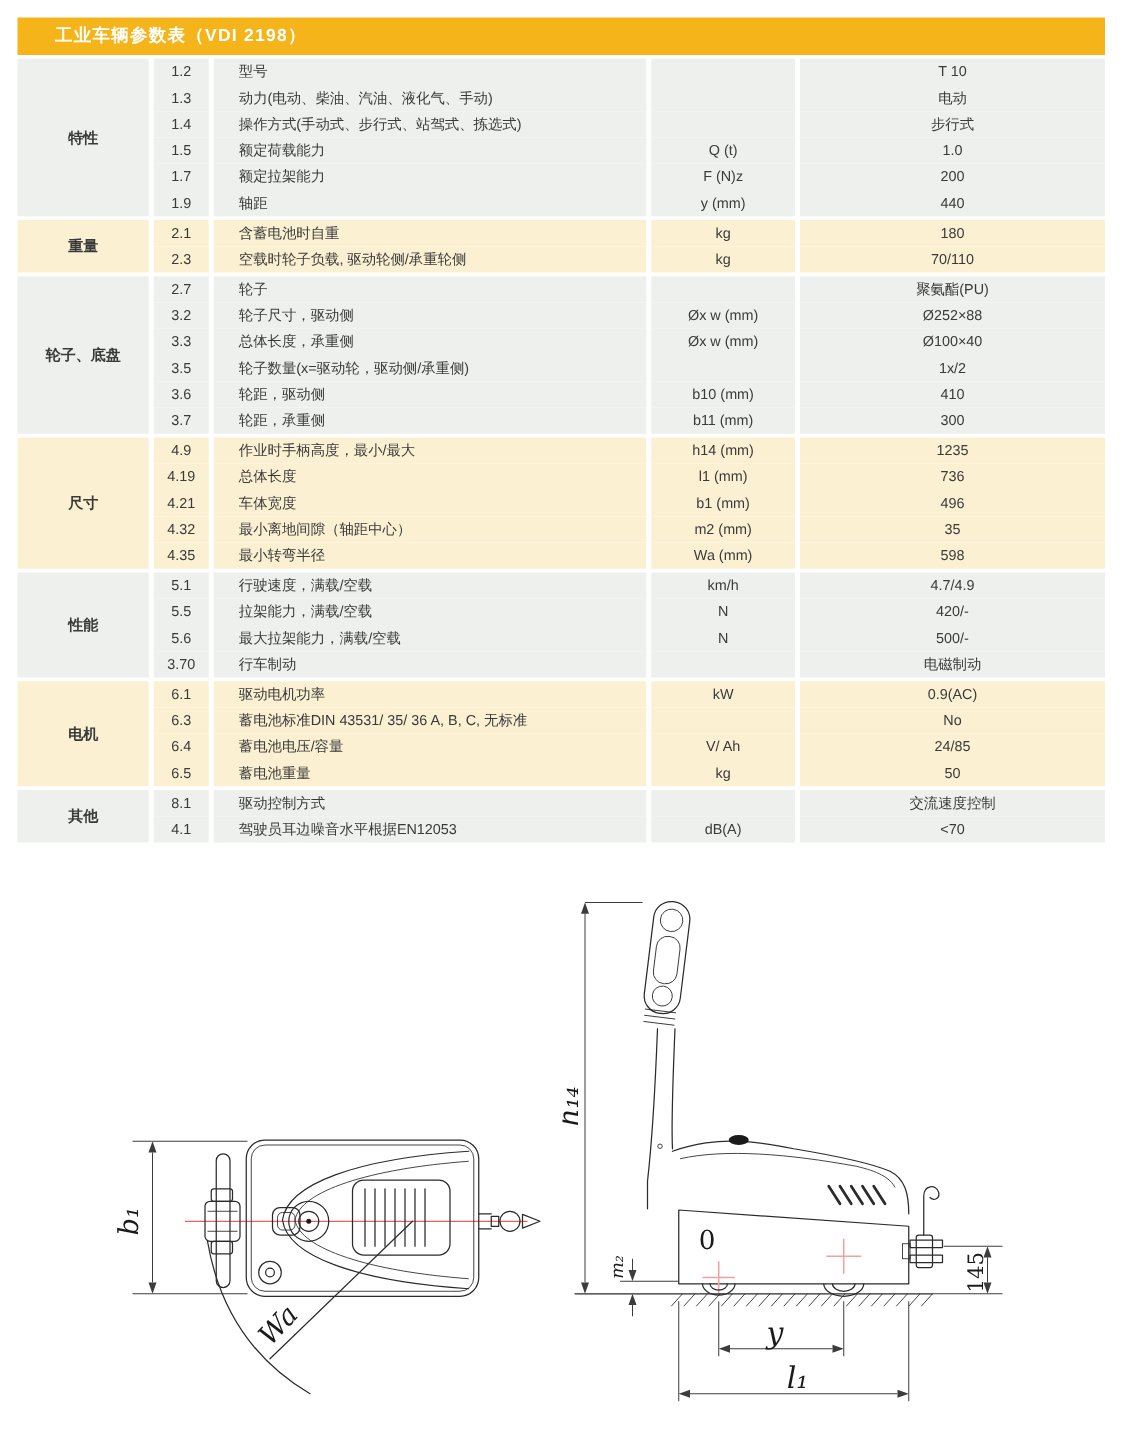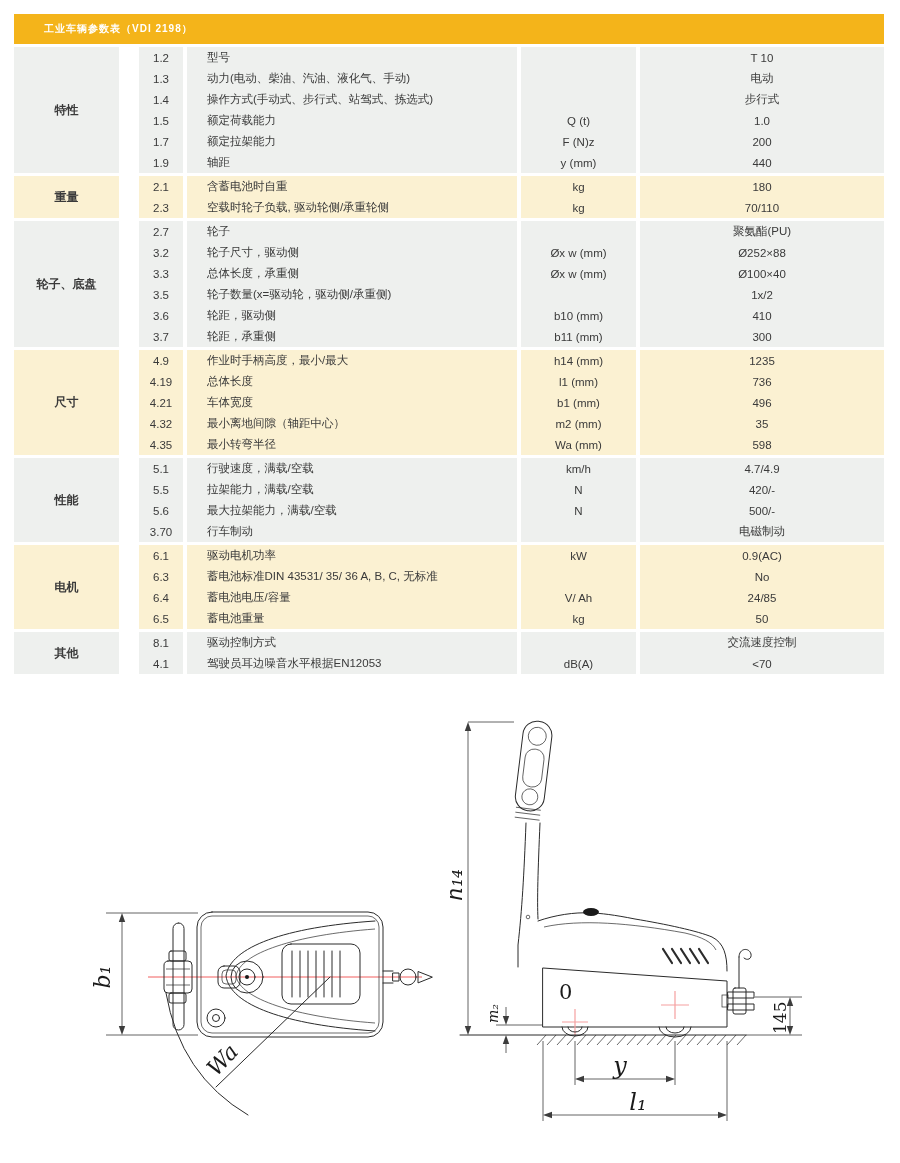--- a/index.html
+++ b/index.html
@@ -6,34 +6,34 @@
   html,body { background:#ffffff; }
   body {
     width:900px; height:1163px; position:relative; overflow:hidden;
     font-family:"Liberation Sans","DejaVu Sans",sans-serif;
     --amber:#F4B41A; --gray:#EEF0EE; --cream:#FBF1D2; --red:#F15F5F; --cross:#F5A0A0;
   }
   .header-bar {
     position:absolute; left:14px; top:14px; width:870px; height:30px;
     background:var(--amber); display:flex; align-items:center; padding-left:30px;
   }
-  .header-bar .title { color:#fff; font-size:10px; font-weight:bold; letter-spacing:1px; }
+  .header-bar .title { color:#fff; font-size:14px; font-weight:bold; letter-spacing:1px; }
 
   .spec-table { position:absolute; left:14px; top:47px; width:870px; display:flex; flex-direction:column; gap:3px; }
   .section { display:flex; gap:4px; }
   .section.gray  { --band:var(--gray); }
   .section.cream { --band:var(--cream); }
   .cat {
     width:105px; background:var(--band); display:flex; align-items:center; justify-content:center;
     font-size:12px; font-weight:bold; color:#3a3a3a; text-align:center; padding:0 4px;
   }
   .rows { flex:1; display:flex; flex-direction:column; }
   .row { display:flex; gap:4px; height:21px; }
   .row > div { background:var(--band); display:flex; align-items:center; font-size:11.5px; color:#3a3a3a; }
-  .c-num  { width:44px; justify-content:center;margin-left:16px; }
+  .c-num  { width:44px; justify-content:center; }
   .c-desc { flex:1; padding-left:20px; }
   .c-unit { width:115px; justify-content:center; }
   .c-val  { width:244px; justify-content:center; }
 
   svg.drawing { position:absolute; }
   #top-view  { left:90px;  top:885px; }
   #side-view { left:450px; top:705px; }
   .ln   { stroke:#2b2b2b; fill:none; stroke-width:1; stroke-linecap:round; stroke-linejoin:round; }
   .ln2  { stroke:#2b2b2b; fill:none; stroke-width:.7; }
   .thk  { stroke:#2b2b2b; fill:none; stroke-width:2.2; stroke-linecap:round; }

